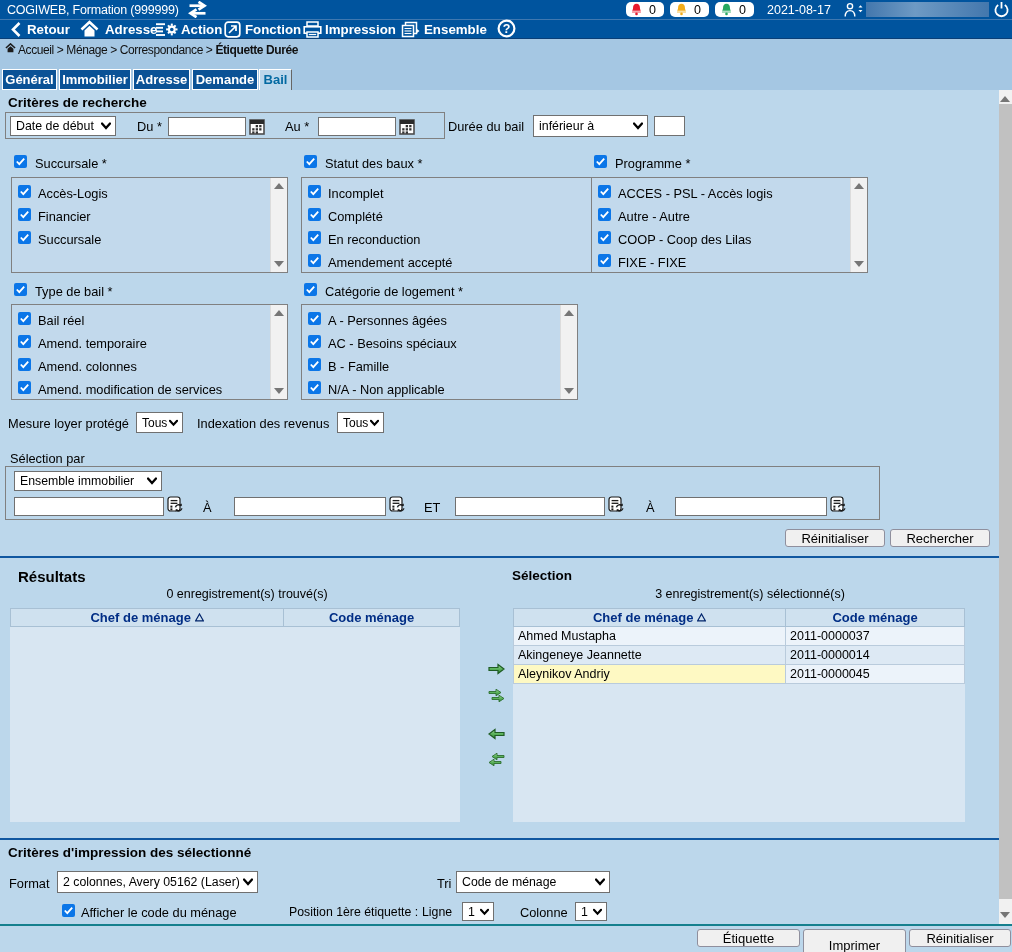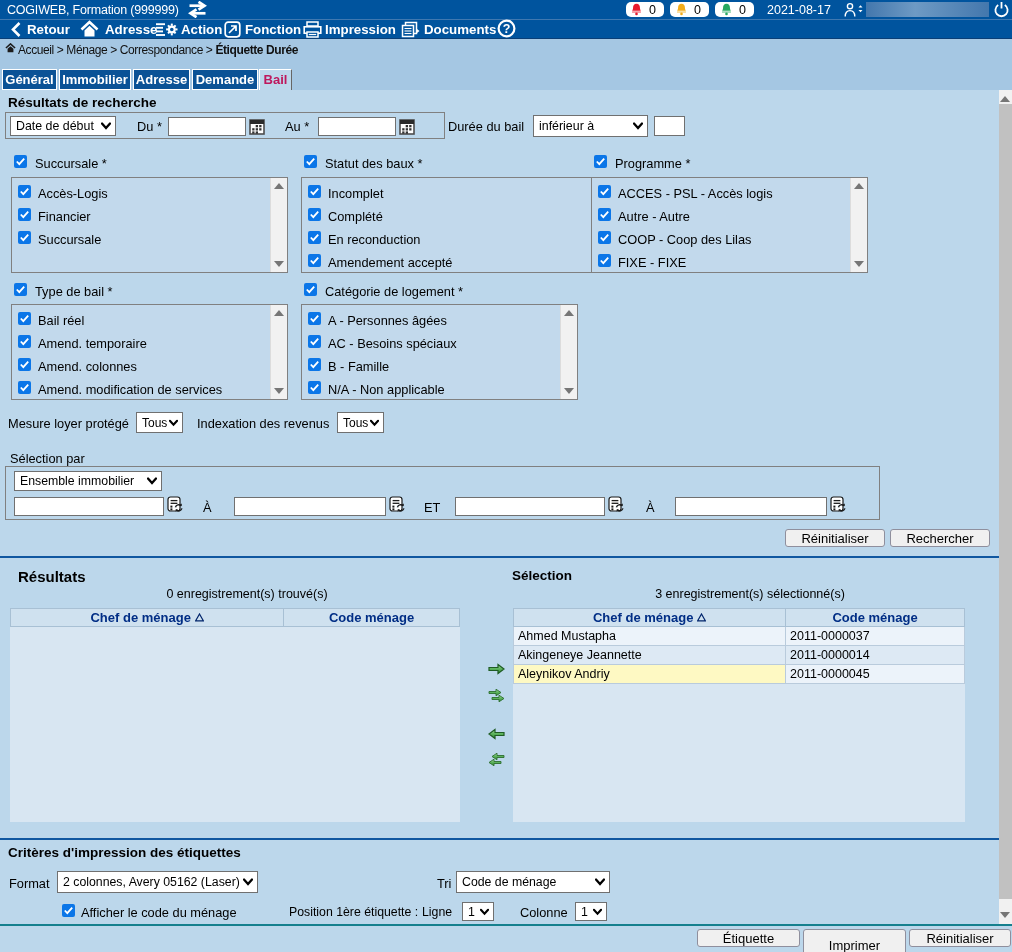--- a/index.html
+++ b/index.html
@@ -115,40 +115,40 @@
 <svg class="abs" style="left:401px;top:21px" width="20" height="17" viewBox="0 0 20 17">
  <rect x="1.5" y="4.5" width="11" height="11" fill="#00549E" stroke="#fff" stroke-width="1.5"></rect>
  <path d="M4.5 4.5 v-3 h11 v11 h-3" fill="none" stroke="#fff" stroke-width="1.5"></path>
  <g stroke="#fff" stroke-width="1.1">
       <line x1="3.5" y1="7.5" x2="10.5" y2="7.5"></line>
       <line x1="3.5" y1="10" x2="10.5" y2="10"></line>
       <line x1="3.5" y1="12.5" x2="10.5" y2="12.5"></line>
     </g>
  <path d="M16 8 l2.5 2 l-2.5 2z" fill="#fff"></path>
 </svg>
-<div class="abs nav" style="left:424px;top:22px">Documents</div>
+<div class="abs nav" style="left:424px;top:22px">Ensemble</div>
 <svg class="abs" style="left:497px;top:19px" width="19" height="19" viewBox="0 0 19 19">
  <circle cx="9.5" cy="9.5" r="7.9" fill="none" stroke="#fff" stroke-width="2.2"></circle>
  <text x="9.5" y="14" text-anchor="middle" font-family="Liberation Sans" font-size="12.5" font-weight="bold" fill="#fff">?</text>
 </svg>
 
 <div class="abs" style="left:0;top:39px;width:1012px;height:51px;background:#A5C7E3"></div>
 <svg class="abs" style="left:5px;top:43px" width="11" height="10" viewBox="0 0 13 12">
  <path d="M1 6 L6.5 1 L12 6" fill="none" stroke="#1c1c1c" stroke-width="1.8"></path>
  <path d="M3 7 L6.5 3.8 L10 7 V11 H3z" fill="#1c1c1c"></path>
 </svg>
 <div class="abs" style="left:18px;top:43px;font-size:12px;letter-spacing:-0.4px;color:#111">Accueil &gt; Ménage &gt; Correspondance &gt; <span class="b">Étiquette Durée</span></div>
 
 <div class="tab" style="left:2px;width:55px">Général</div>
 <div class="tab" style="left:59px;width:72px">Immobilier</div>
 <div class="tab" style="left:133px;width:57px">Adresse</div>
 <div class="tab" style="left:192px;width:66px">Demande</div>
-<div class="tab" style="left:259px;width:33px;background:#BCD7EB;color:#be185d;border-right-color:#666;border-bottom:none;height:21px;z-index:3">Bail</div>
-
-<div class="abs b" style="left:8px;top:95px;font-size:13.5px">Résultats de recherche</div>
+<div class="tab" style="left:259px;width:33px;background:#BCD7EB;color:#0369a1;border-right-color:#666;border-bottom:none;height:21px;z-index:3">Bail</div>
+
+<div class="abs b" style="left:8px;top:95px;font-size:13.5px">Critères de recherche</div>
 <div class="box" style="left:5px;top:112px;width:440px;height:27px"></div>
 <div class="sel" style="left:10px;top:116px;width:106px;height:20px">Date de début<svg width="10" height="8" viewBox="0 0 10 8">
       <path d="M1 1.5 L5 6 L9 1.5" fill="none" stroke="#000" stroke-width="2.3" stroke-linecap="round"></path>
     </svg></div>
 <div class="lbl" style="left:137px;top:119px">Du *</div>
 <div class="inp" style="left:168px;top:117px;width:78px;height:19px"></div>
 <svg class="abs" style="left:249px;top:118px" width="16" height="17" viewBox="0 0 16 17">
  <rect x="1" y="2" width="14" height="14" fill="#fff" stroke="#4d4d4d" stroke-width="1.6"></rect>
  <rect x="1" y="2" width="14" height="4" fill="#2b2b2b"></rect>
  <g fill="#333">
@@ -420,21 +420,21 @@
     <use href="#shufR"></use>
   </svg>
 <svg class="abs" style="left:488px;top:727px" width="17" height="14" viewBox="0 0 17 14">
     <use href="#arrL"></use>
   </svg>
 <svg class="abs" style="left:488px;top:752px" width="17" height="15" viewBox="0 0 17 15">
     <use href="#shufL"></use>
   </svg>
 
 <div class="hr" style="top:838px"></div>
-<div class="abs b" style="left:8px;top:845px;font-size:13.5px">Critères d'impression des étiquettes</div>
+<div class="abs b" style="left:8px;top:845px;font-size:13.5px">Critères d'impression des sélectionné</div>
 <div class="lbl" style="left:9px;top:876px">Format</div>
 <div class="sel" style="left:57px;top:871px;width:201px;height:22px;font-size:12.3px">2 colonnes, Avery 05162 (Laser)<svg width="10" height="8" viewBox="0 0 10 8">
       <path d="M1 1.5 L5 6 L9 1.5" fill="none" stroke="#000" stroke-width="2.3" stroke-linecap="round"></path>
     </svg></div>
 <div class="lbl" style="left:437px;top:876px">Tri</div>
 <div class="sel" style="left:456px;top:871px;width:154px;height:22px;font-size:12.3px">Code de ménage<svg width="10" height="8" viewBox="0 0 10 8">
       <path d="M1 1.5 L5 6 L9 1.5" fill="none" stroke="#000" stroke-width="2.3" stroke-linecap="round"></path>
     </svg></div>
 <svg class="cb" style="left:62px;top:904px" viewBox="0 0 13 13">
     <path d="M2.8 6.5 L5.3 9.2 L10.2 3.6" fill="none" stroke="#fff" stroke-width="1.8"></path>

